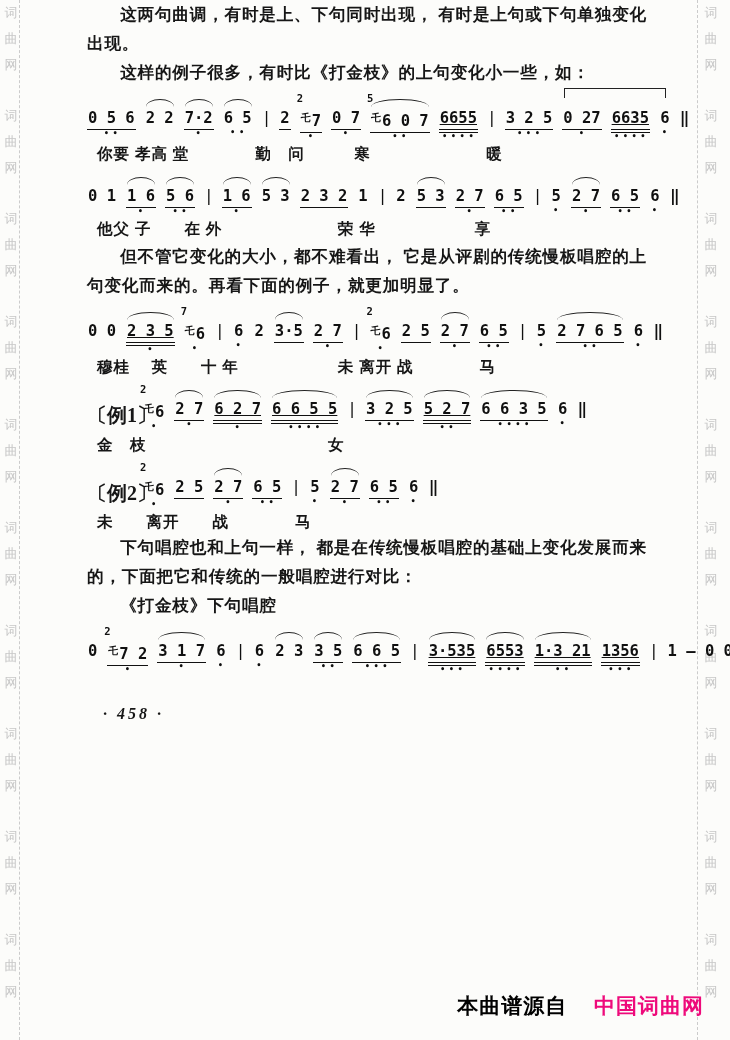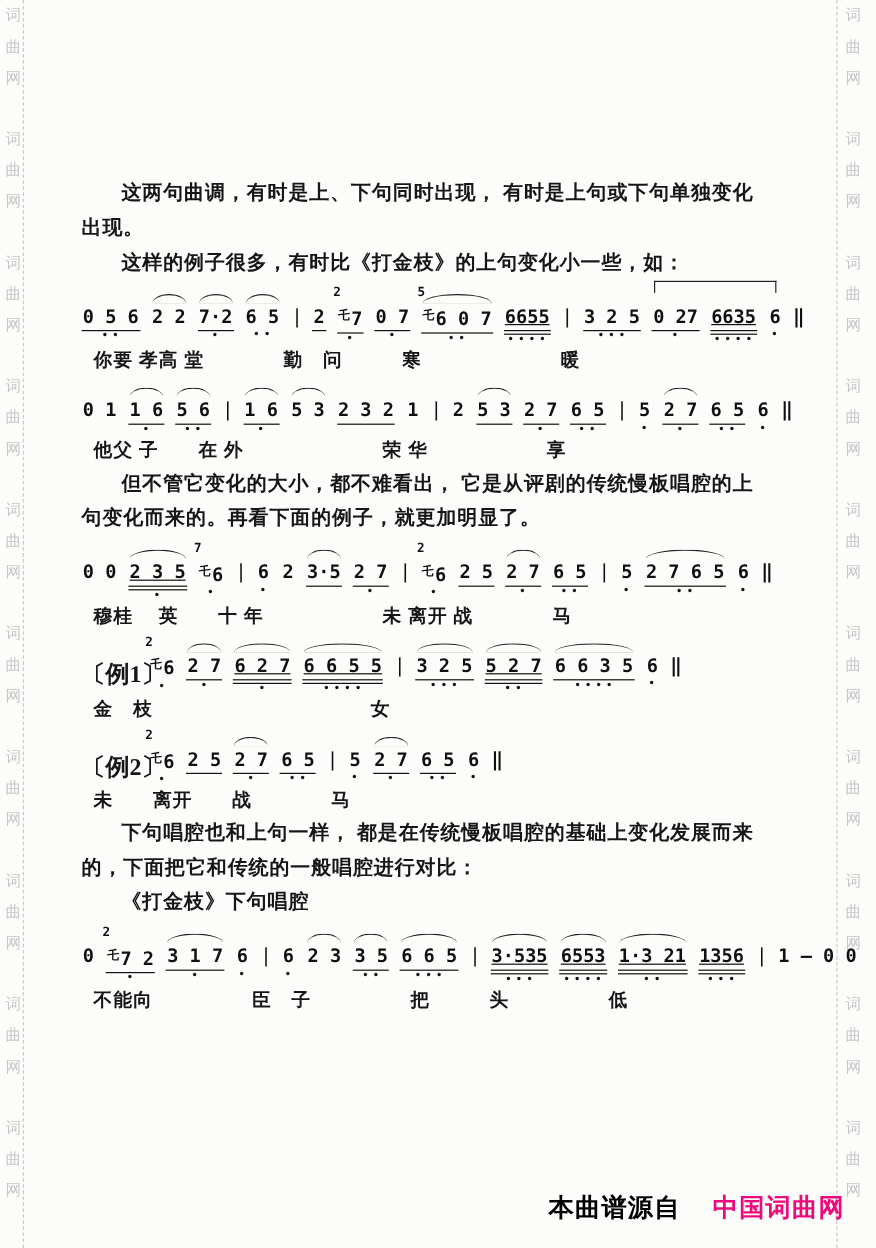--- a/index.html
+++ b/index.html
@@ -14,21 +14,21 @@
       font-size:13px;color:#c7c7c7;}
   .wm-left{left:2px;}
   .wm-right{left:702px;}
   .wm span{display:block;height:26px;line-height:26px;text-align:center;}
   .wm .gap{height:25px;}
   .rule{position:absolute;top:0;height:1040px;width:0;border-left:1px dashed #cbcbcb;}
   .rule-left{left:19px;}
   .rule-right{left:697px;}
 
   
-  .page{position:absolute;left:68px;top:0;width:574px;padding-top:146px;}
+  .page{position:absolute;left:87px;top:0;width:574px;}
   .page p{margin:0;text-indent:2em;font-size:16.6px;line-height:29px;
           font-weight:700;letter-spacing:0.8px;}
   .mt4{margin-top:4px;} .mt6{margin-top:6px;} .mt8{margin-top:8px;} .mt12{margin-top:12px;}
   .heading{text-indent:2em;}
 
   
   .score{position:relative;padding-top:21px;min-height:56px;}
   .score.has-label .notesrow{padding-left:56px;}
   .mlabel{position:absolute;left:0;top:24px;font-size:20px;font-weight:700;text-align:center;}
   .notesrow{font-family:"DejaVu Sans Mono",monospace;font-weight:700;
@@ -180,21 +180,21 @@
       <span class="mlabel">〔例2〕</span>
       <div class="notesrow"><span class="tok"><span class="grace">2</span><span class="nt"><span class="orn">乇</span>6</span><span class="dots">•</span></span><span class="tok"><span class="nt u1">2 5</span></span><span class="tok"><span class="arc"></span><span class="nt u1">2 7</span><span class="dots">•</span></span><span class="tok"><span class="nt u1">6 5</span><span class="dots">••</span></span><span class="bar">|</span><span class="tok"><span class="nt">5</span><span class="dots">•</span></span><span class="tok"><span class="arc"></span><span class="nt u1">2 7</span><span class="dots">•</span></span><span class="tok"><span class="nt u1">6 5</span><span class="dots">••</span></span><span class="tok"><span class="nt">6</span><span class="dots">•</span></span><span class="bar dbl">‖</span></div>
       <div class="lyrics">未　　离开　　战　　　　马</div>
     </div>
 
   <p>下句唱腔也和上句一样， 都是在传统慢板唱腔的基础上变化发展而来的，下面把它和传统的一般唱腔进行对比：</p>
   <p class="heading">《打金枝》下句唱腔</p>
 
   <div class="score">
       <div class="notesrow"><span class="tok"><span class="nt">0</span></span><span class="tok"><span class="grace">2</span><span class="nt u1"><span class="orn">乇</span>7 2</span><span class="dots">•</span></span><span class="tok"><span class="arc"></span><span class="nt u1">3 1 7</span><span class="dots">•</span></span><span class="tok"><span class="nt">6</span><span class="dots">•</span></span><span class="bar">|</span><span class="tok"><span class="nt">6</span><span class="dots">•</span></span><span class="tok"><span class="arc"></span><span class="nt">2 3</span></span><span class="tok"><span class="arc"></span><span class="nt u1">3 5</span><span class="dots">••</span></span><span class="tok"><span class="arc"></span><span class="nt u1">6 6 5</span><span class="dots">•••</span></span><span class="bar">|</span><span class="tok"><span class="arc"></span><span class="nt u2">3·535</span><span class="dots">•••</span></span><span class="tok"><span class="arc"></span><span class="nt u2">6553</span><span class="dots">••••</span></span><span class="tok"><span class="arc"></span><span class="nt u2">1·3 21</span><span class="dots">••</span></span><span class="tok"><span class="nt u2">1356</span><span class="dots">•••</span></span><span class="bar">|</span><span class="tok"><span class="nt">1 — 0 0</span></span></div>
-      <div class="lyrics">不能向　　　　　臣　子　　　　　把　　　头　　　　　低</div>
-    </div>
-
+    </div>
+
+  <div class="pagenum">· 458 ·</div>
 </div>
 
 <div class="footer">
   <span>本曲谱源自</span>
   <span class="site" style="color: rgb(238, 10, 123); font-family: Liberation Serif, serif;">中国词曲网</span>
 </div>
 
 </body></html>

